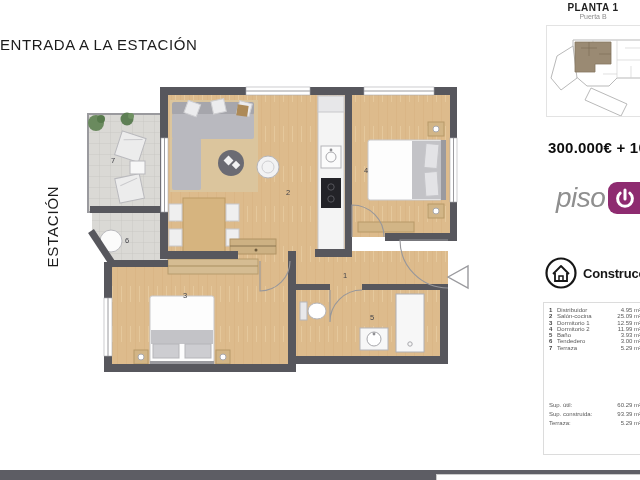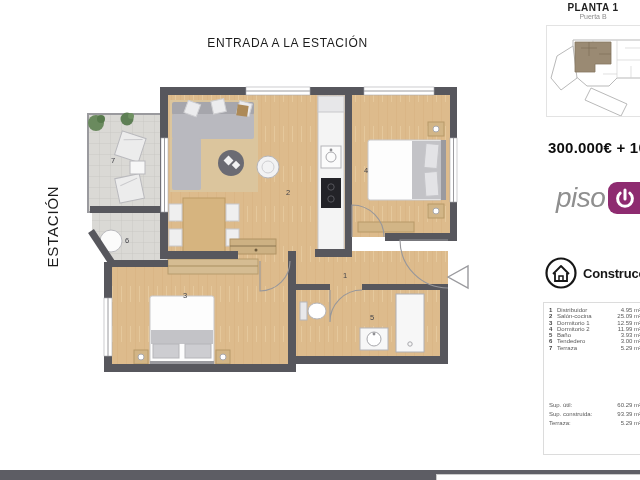--- a/index.html
+++ b/index.html
@@ -3,22 +3,22 @@
 <meta charset="utf-8">
 <style>
   html,body{margin:0;padding:0;}
   body{
     position:relative;width:640px;height:480px;overflow:hidden;
     background:#ffffff;font-family:"Liberation Sans",sans-serif;
     -webkit-font-smoothing:antialiased;
   }
   .abs{position:absolute;}
   
-  .top-label{left:0;top:36px;width:575px;text-align:center;
-    font-size:12px;letter-spacing:.6px;color:#1c1c1c;}
+  .top-label{left:0;top:36px;width:575px;text-align:left;
+    font-size:15px;letter-spacing:.6px;color:#1c1c1c;}
   .left-label{left:-8px;top:218px;width:120px;text-align:center;
     font-size:15px;letter-spacing:.8px;color:#1c1c1c;
     transform:rotate(-90deg);transform-origin:center;}
   
   .kp-title{left:546px;top:2px;width:94px;text-align:center;
     font-size:10px;font-weight:bold;color:#222;letter-spacing:.4px;}
   .kp-sub{left:546px;top:13px;width:94px;text-align:center;
     font-size:7px;color:#8d8d8d;}
   .kp-box{left:546px;top:25px;width:110px;height:90px;background:#fff;
     border:1px solid #e3e3e3;}

